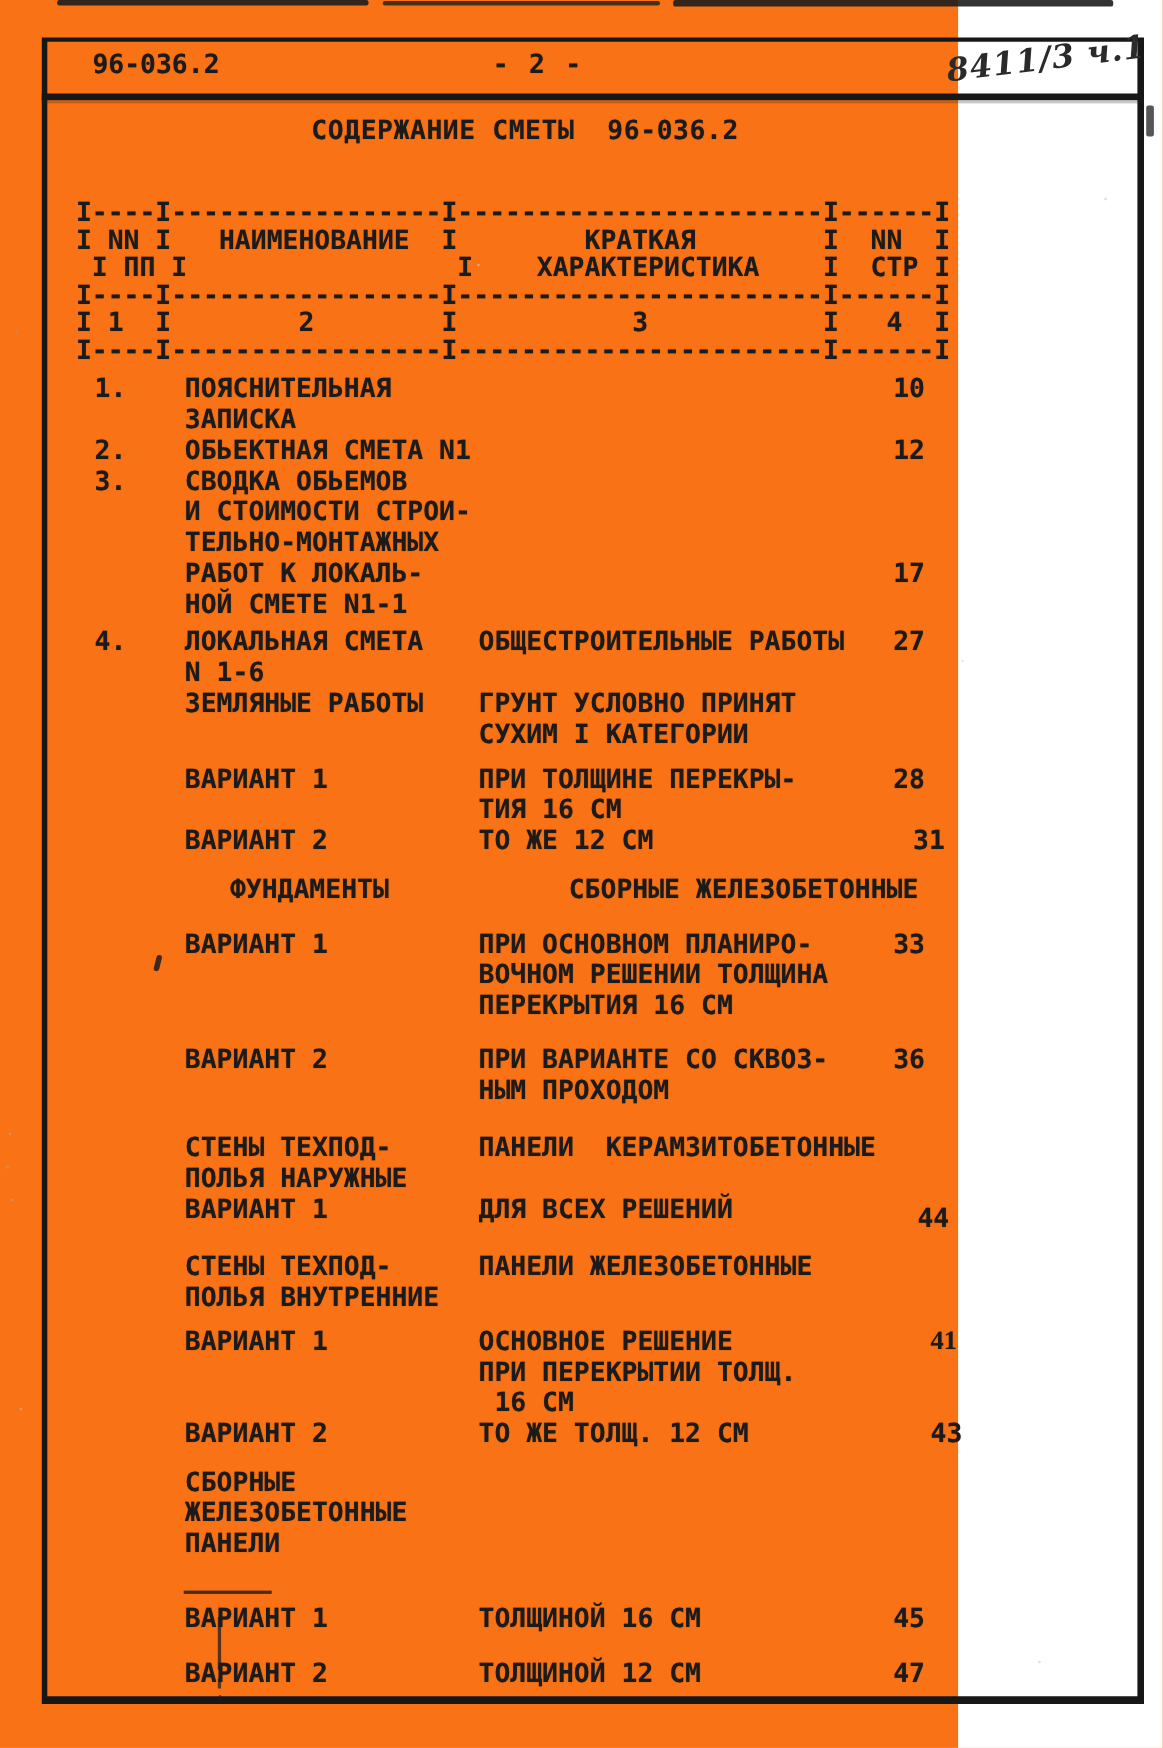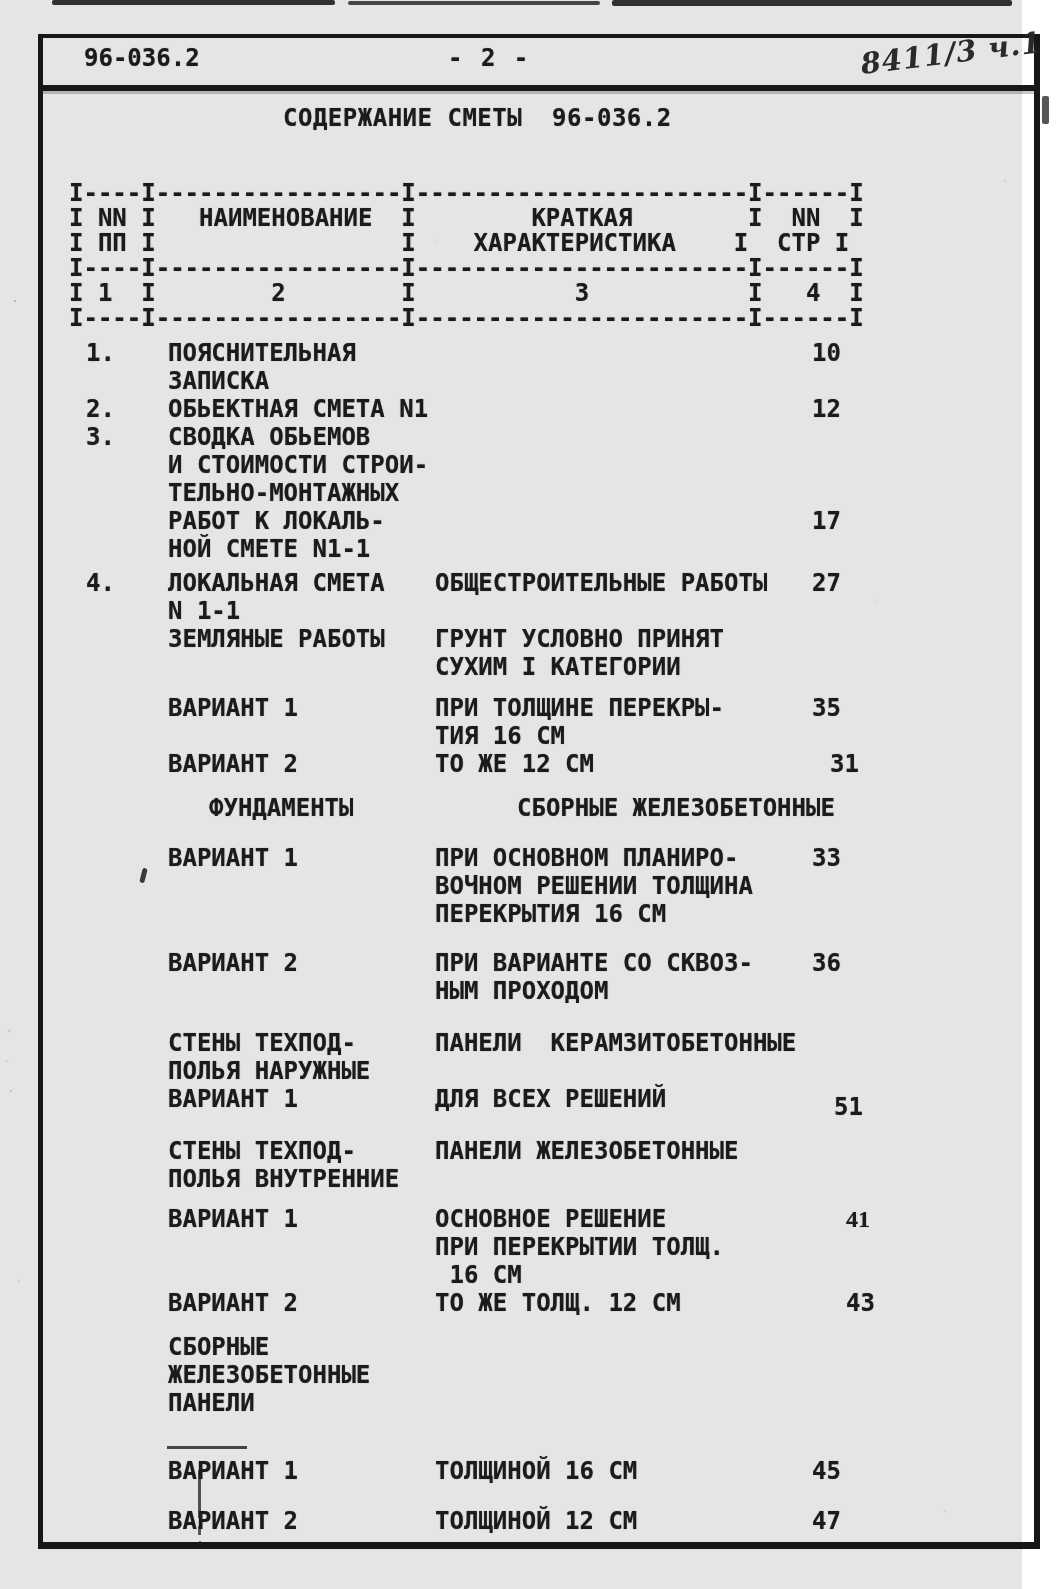--- a/index.html
+++ b/index.html
@@ -1,20 +1,20 @@
 <!DOCTYPE html>
 <html><head>
 <meta charset="utf-8">
 <style>
   html,body{margin:0;padding:0;}
   body{
     width:1057px;height:1589px;overflow:hidden;background:#ffffff;
     font-family:"DejaVu Sans Mono","Liberation Mono",monospace;
   }
-  .page{position:relative;width:1022px;height:1589px;background:#e5e5e5;color:#1b1b1b;}
+  .page{position:relative;width:871px;height:1589px;background:#f97316;color:#1b1b1b;}
   
   .frame{
     position:absolute;left:38px;top:34px;width:1002px;height:1515px;
     box-sizing:border-box;
     border-style:solid;border-color:#171717;
     border-width:4px 6px 7px 5px;
     background:transparent;
   }
   .band-divider{
     position:absolute;left:38px;top:85px;width:1002px;height:6px;background:#171717;
@@ -34,20 +34,21 @@
     font-style:italic;font-weight:600;font-size:29px;color:#2a2a2a;
     transform:rotate(-7deg);letter-spacing:1px;white-space:nowrap;
   }
   .title{position:absolute;left:283px;top:104px;letter-spacing:.5px;}
   .grid-pre{
     position:absolute;left:69px;top:181px;margin:0;
     font-family:"DejaVu Sans Mono","Liberation Mono",monospace;
     font-weight:700;font-size:24px;line-height:25px;color:#1b1b1b;
     text-shadow:0 0 1px rgba(25,25,25,.5);
     white-space:pre;
+    text-align:right;
   }
   .rows{position:absolute;left:0;top:339px;width:1057px;}
   .row{
     display:grid;
     grid-template-columns:82px 267px 375px 90px;
     padding-left:86px;
     align-items:start;
   }
   .row .cell{line-height:28px;}
   .c-page{padding-left:2px;}
@@ -135,34 +136,34 @@
 И СТОИМОСТИ СТРОИ-
 ТЕЛЬНО-МОНТАЖНЫХ
 РАБОТ К ЛОКАЛЬ-
 НОЙ СМЕТЕ N1-1</div>
     <div class="tw cell c-desc"></div>
     <div class="tw cell c-page">17</div>
   </div>
       <div class="row">
     <div class="tw cell c-num">4.</div>
     <div class="tw cell c-name">ЛОКАЛЬНАЯ СМЕТА
-N 1-1
+N 1-6
 ЗЕМЛЯНЫЕ РАБОТЫ</div>
     <div class="tw cell c-desc">ОБЩЕСТРОИТЕЛЬНЫЕ РАБОТЫ
 
 ГРУНТ УСЛОВНО ПРИНЯТ
 СУХИМ I КАТЕГОРИИ</div>
     <div class="tw cell c-page">27</div>
   </div>
       <div class="row">
     <div class="tw cell c-num"></div>
     <div class="tw cell c-name">ВАРИАНТ 1</div>
     <div class="tw cell c-desc">ПРИ ТОЛЩИНЕ ПЕРЕКРЫ-
 ТИЯ 16 СМ</div>
-    <div class="tw cell c-page">35</div>
+    <div class="tw cell c-page">28</div>
   </div>
       <div class="row">
     <div class="tw cell c-num"></div>
     <div class="tw cell c-name">ВАРИАНТ 2</div>
     <div class="tw cell c-desc">ТО ЖЕ 12 СМ</div>
     <div class="tw cell c-page">31</div>
   </div>
       <div class="row">
     <div class="tw cell c-num"></div>
     <div class="tw cell c-name">ФУНДАМЕНТЫ</div>
@@ -188,21 +189,21 @@
     <div class="tw cell c-num"></div>
     <div class="tw cell c-name">СТЕНЫ ТЕХПОД-
 ПОЛЬЯ НАРУЖНЫЕ</div>
     <div class="tw cell c-desc">ПАНЕЛИ  КЕРАМЗИТОБЕТОННЫЕ</div>
     <div class="tw cell c-page"></div>
   </div>
       <div class="row">
     <div class="tw cell c-num"></div>
     <div class="tw cell c-name">ВАРИАНТ 1</div>
     <div class="tw cell c-desc">ДЛЯ ВСЕХ РЕШЕНИЙ</div>
-    <div class="tw cell c-page">51</div>
+    <div class="tw cell c-page">44</div>
   </div>
       <div class="row">
     <div class="tw cell c-num"></div>
     <div class="tw cell c-name">СТЕНЫ ТЕХПОД-
 ПОЛЬЯ ВНУТРЕННИЕ</div>
     <div class="tw cell c-desc">ПАНЕЛИ ЖЕЛЕЗОБЕТОННЫЕ</div>
     <div class="tw cell c-page"></div>
   </div>
       <div class="row">
     <div class="tw cell c-num"></div>

